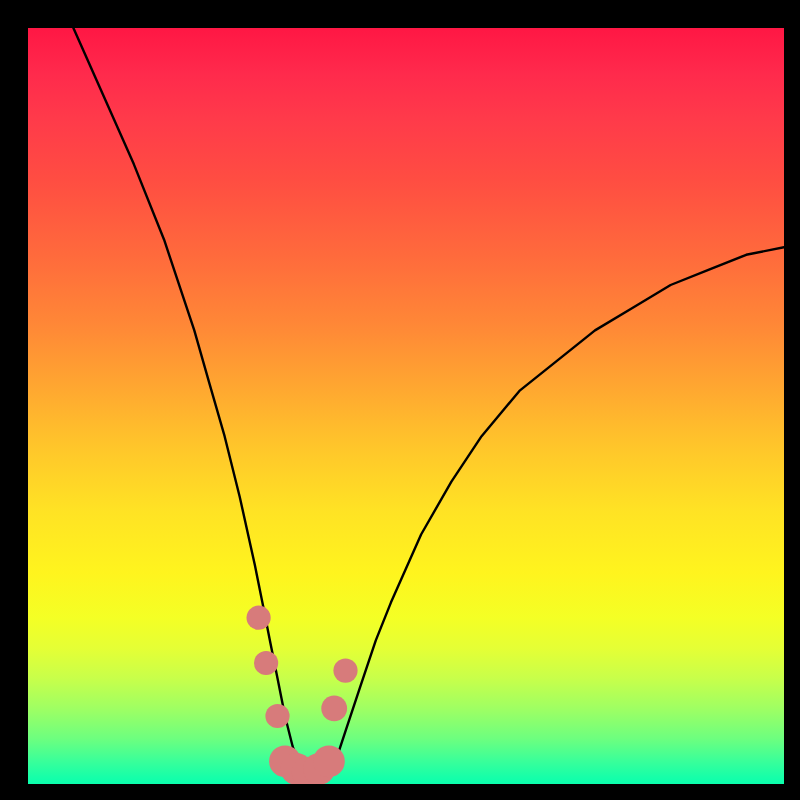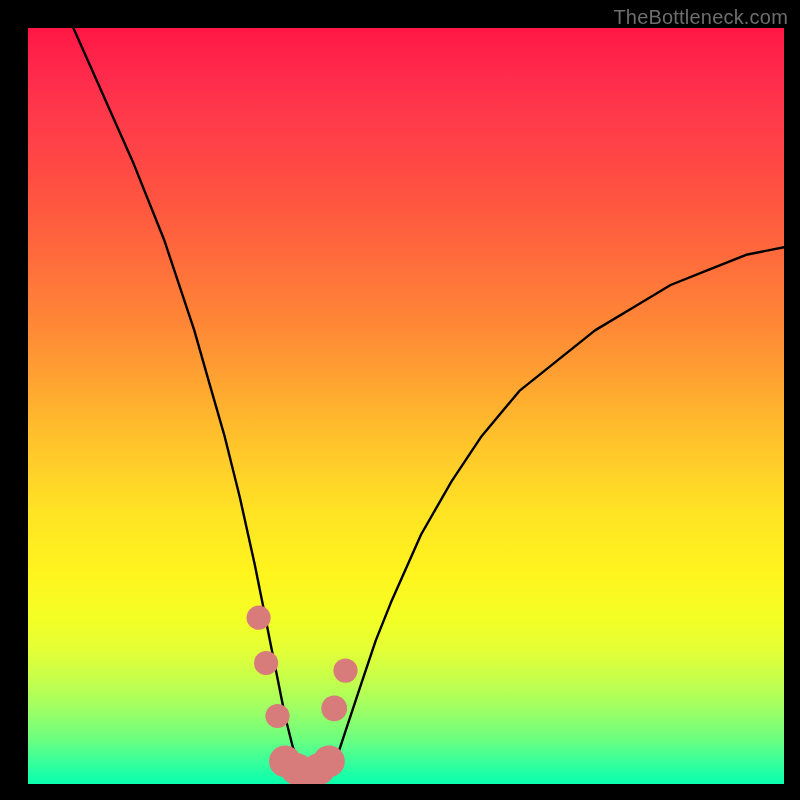--- a/index.html
+++ b/index.html
@@ -82,14 +82,13 @@
           <circle cx="306.2" cy="680.4" r="12.9" fill="#d77b7b"></circle>
           <circle cx="317.5" cy="642.6" r="12.1" fill="#d77b7b"></circle>
           <circle cx="257.0" cy="733.3" r="15.9" fill="#d77b7b"></circle>
           <circle cx="268.4" cy="740.9" r="15.9" fill="#d77b7b"></circle>
           <circle cx="279.7" cy="744.7" r="15.9" fill="#d77b7b"></circle>
           <circle cx="291.1" cy="740.9" r="15.9" fill="#d77b7b"></circle>
           <circle cx="300.9" cy="733.3" r="15.9" fill="#d77b7b"></circle>
         </g>
     </svg>
   </div>
-  <div class="watermark">TheBottleneck.com</div>
 </div>
 
 </body></html>

